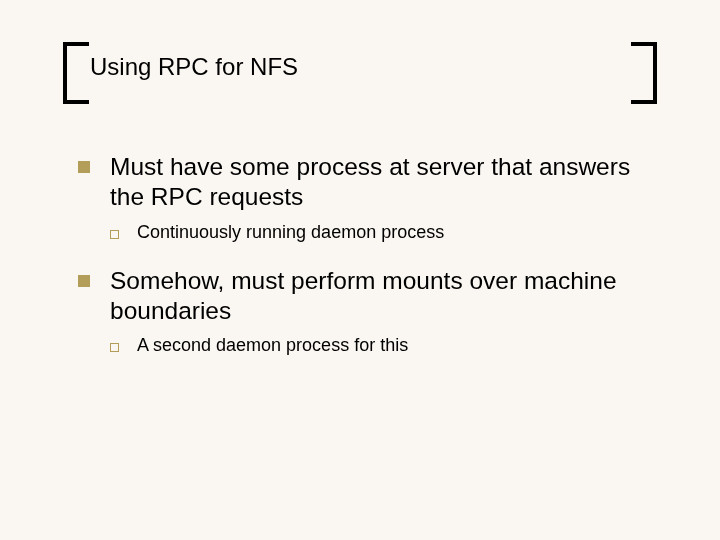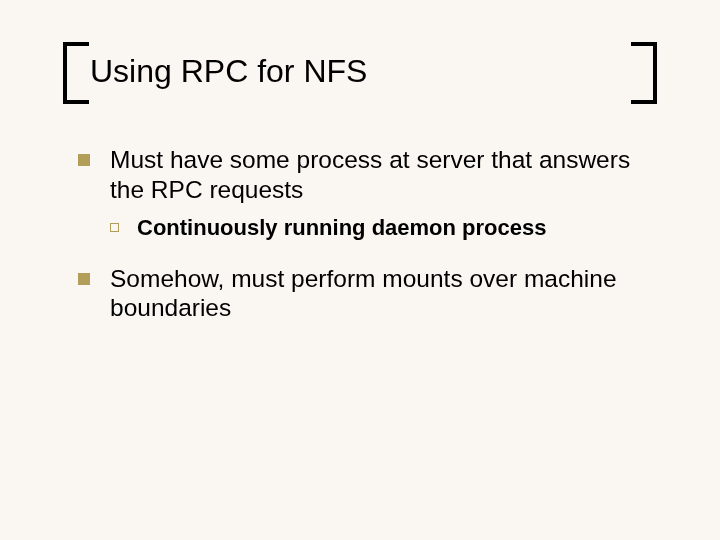--- a/index.html
+++ b/index.html
@@ -36,29 +36,29 @@
   .bracket.right {
     right: 63px;
     border-right: 4px solid #000;
   }
 
   .title {
     position: absolute;
     top: 54px;
     left: 90px;
     right: 86px;
-    font-size: 32px;
+    font-size: 24px;
     line-height: 1.1;
     font-weight: 400;
     letter-spacing: 0px;
   }
 
   .body {
     position: absolute;
-    top: 145px;
+    top: 152px;
     left: 78px;
     right: 60px;
     font-size: 24.5px;
     line-height: 1.22;
   }
 
   .l1 {
     display: flex;
     margin-bottom: 10px;
     margin-top: 22px;
@@ -72,22 +72,21 @@
     margin-top: 9px;
     margin-right: 20px;
   }
   .l1 .text { flex: 1 1 auto; }
 
   .l2 {
     display: flex;
     margin-left: 32px;
     margin-top: 8px;
     margin-bottom: 10px;
-    font-size: 22px;
-    font-weight: bold;
+    font-size: 18px;
   }
   .l2 .bullet {
     flex: 0 0 auto;
     width: 9px;
     height: 9px;
     border: 1.5px solid #B39E59;
     margin-top: 8px;
     margin-right: 18px;
     box-sizing: border-box;
   }
@@ -111,15 +110,19 @@
     </div>
     <div class="l2">
       <div class="bullet"></div>
       <div class="text">Continuously running daemon process</div>
     </div>
 
     <div class="l1">
       <div class="bullet"></div>
       <div class="text">Somehow, must perform mounts over machine boundaries</div>
     </div>
+    <div class="l2">
+      <div class="bullet"></div>
+      <div class="text">A second daemon process for this</div>
+    </div>
 
   </div>
 </div>
 
 </body></html>

